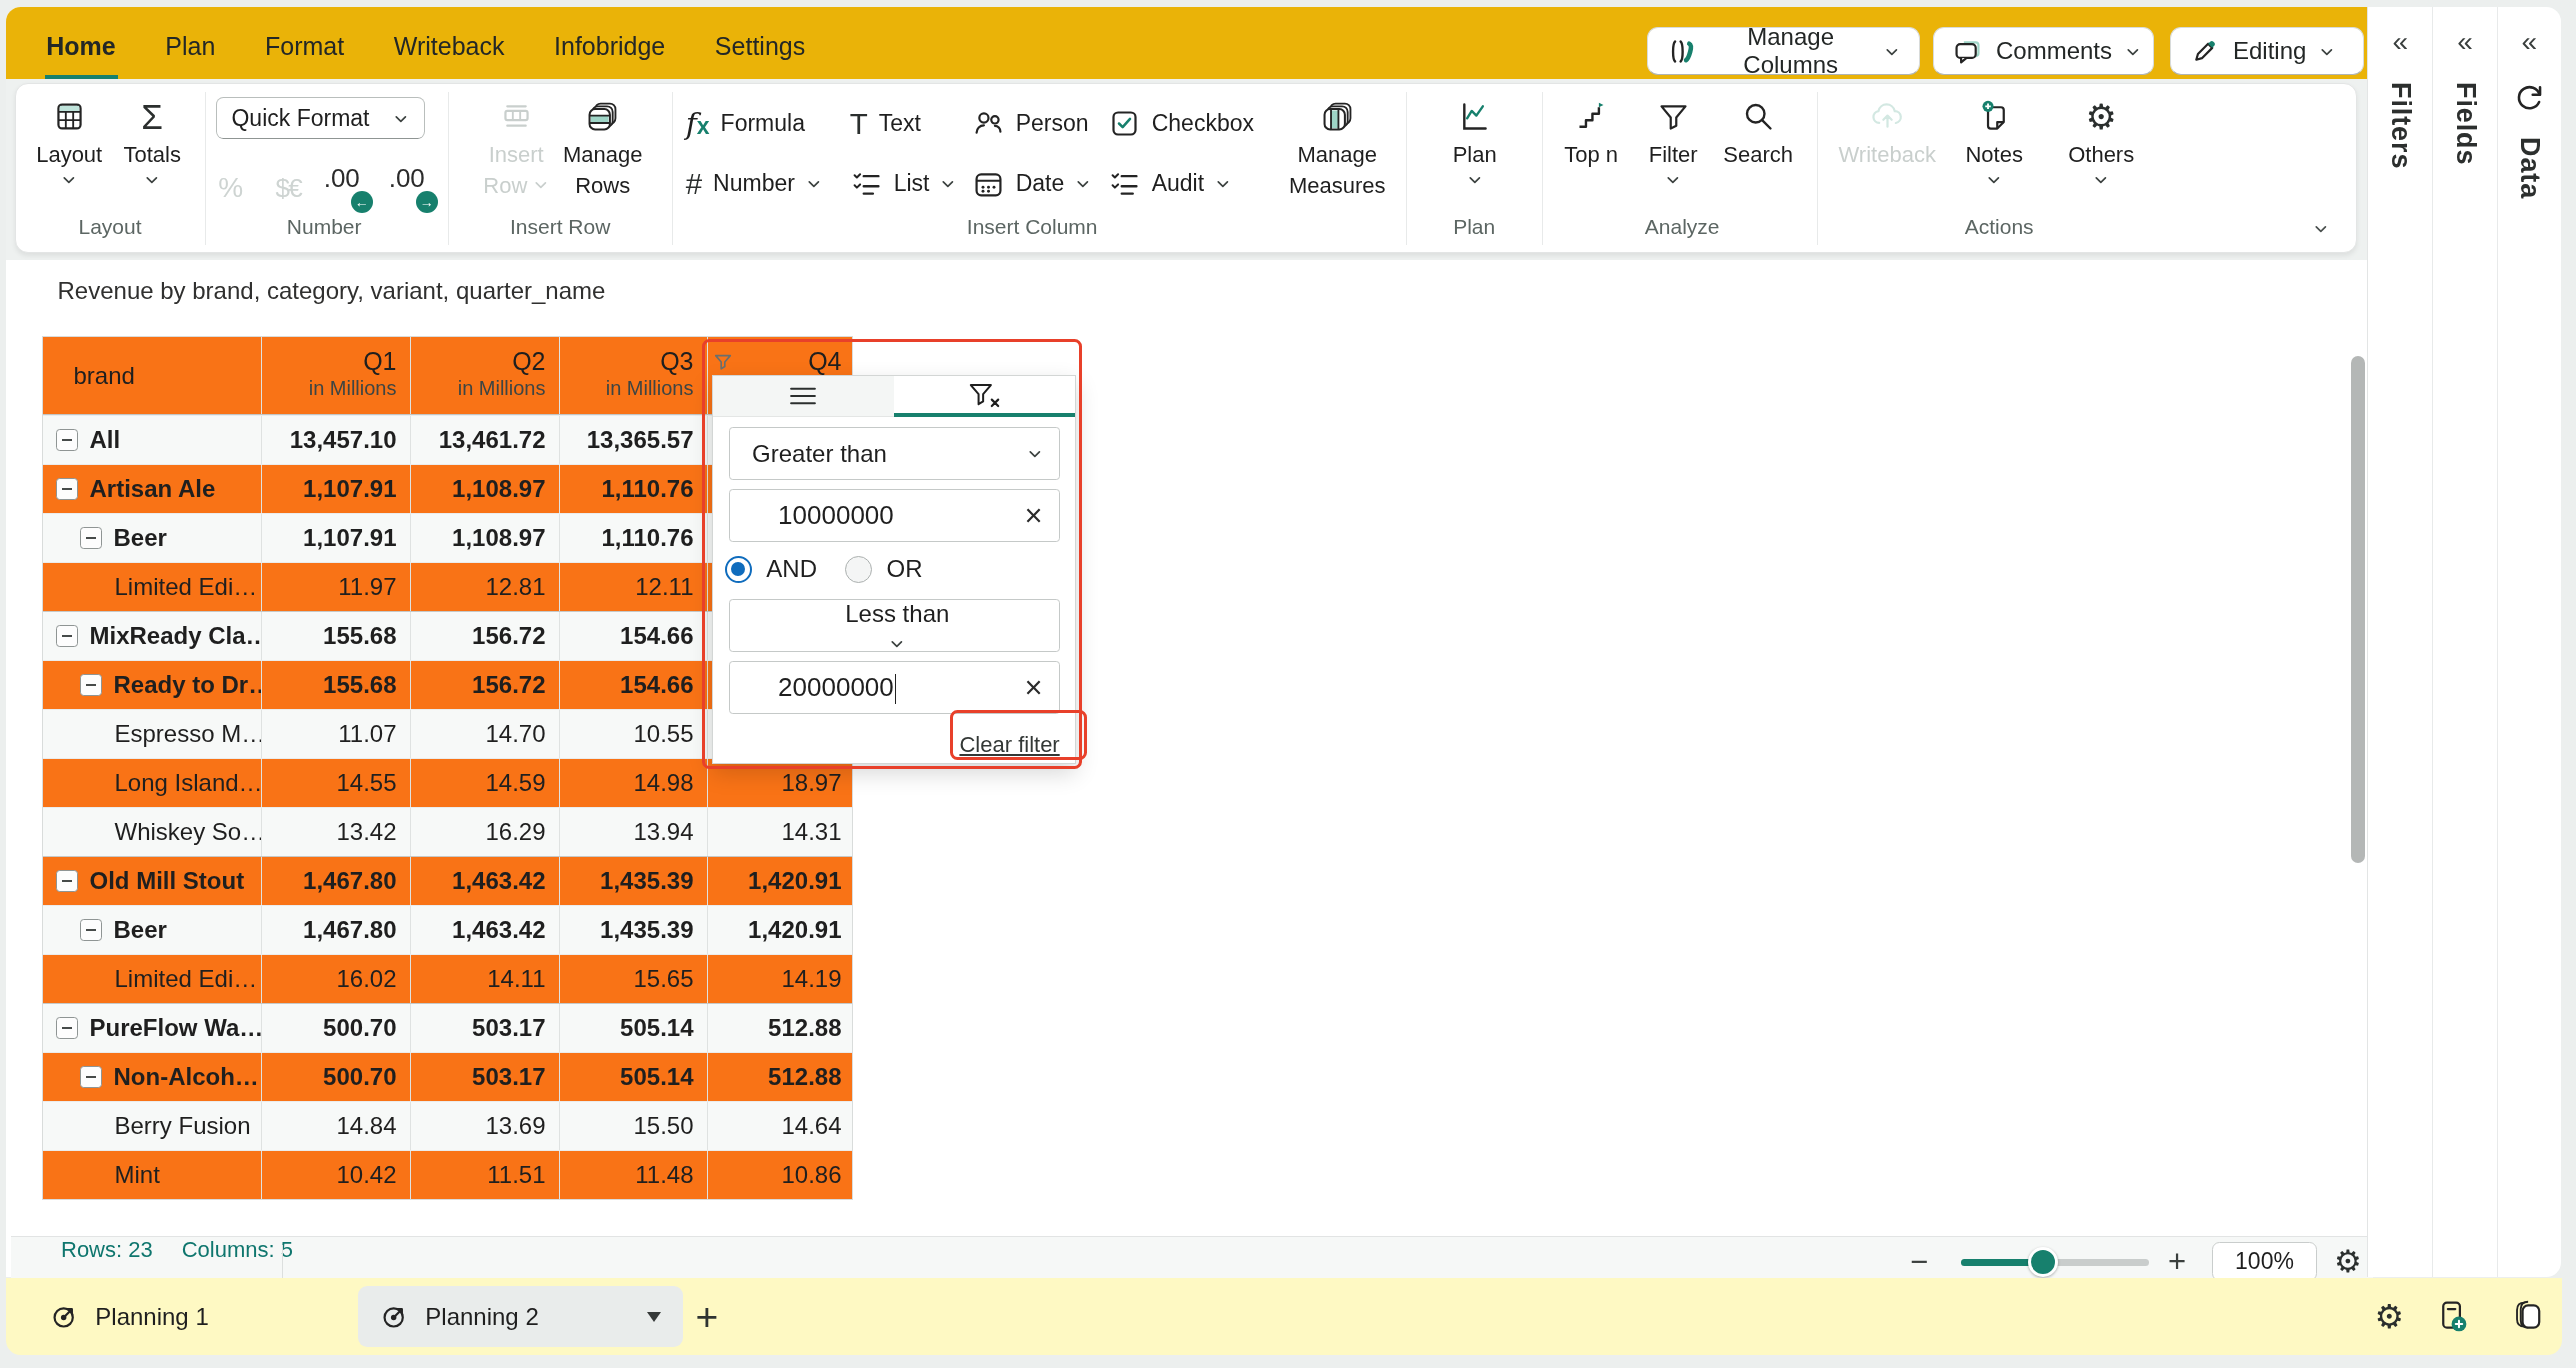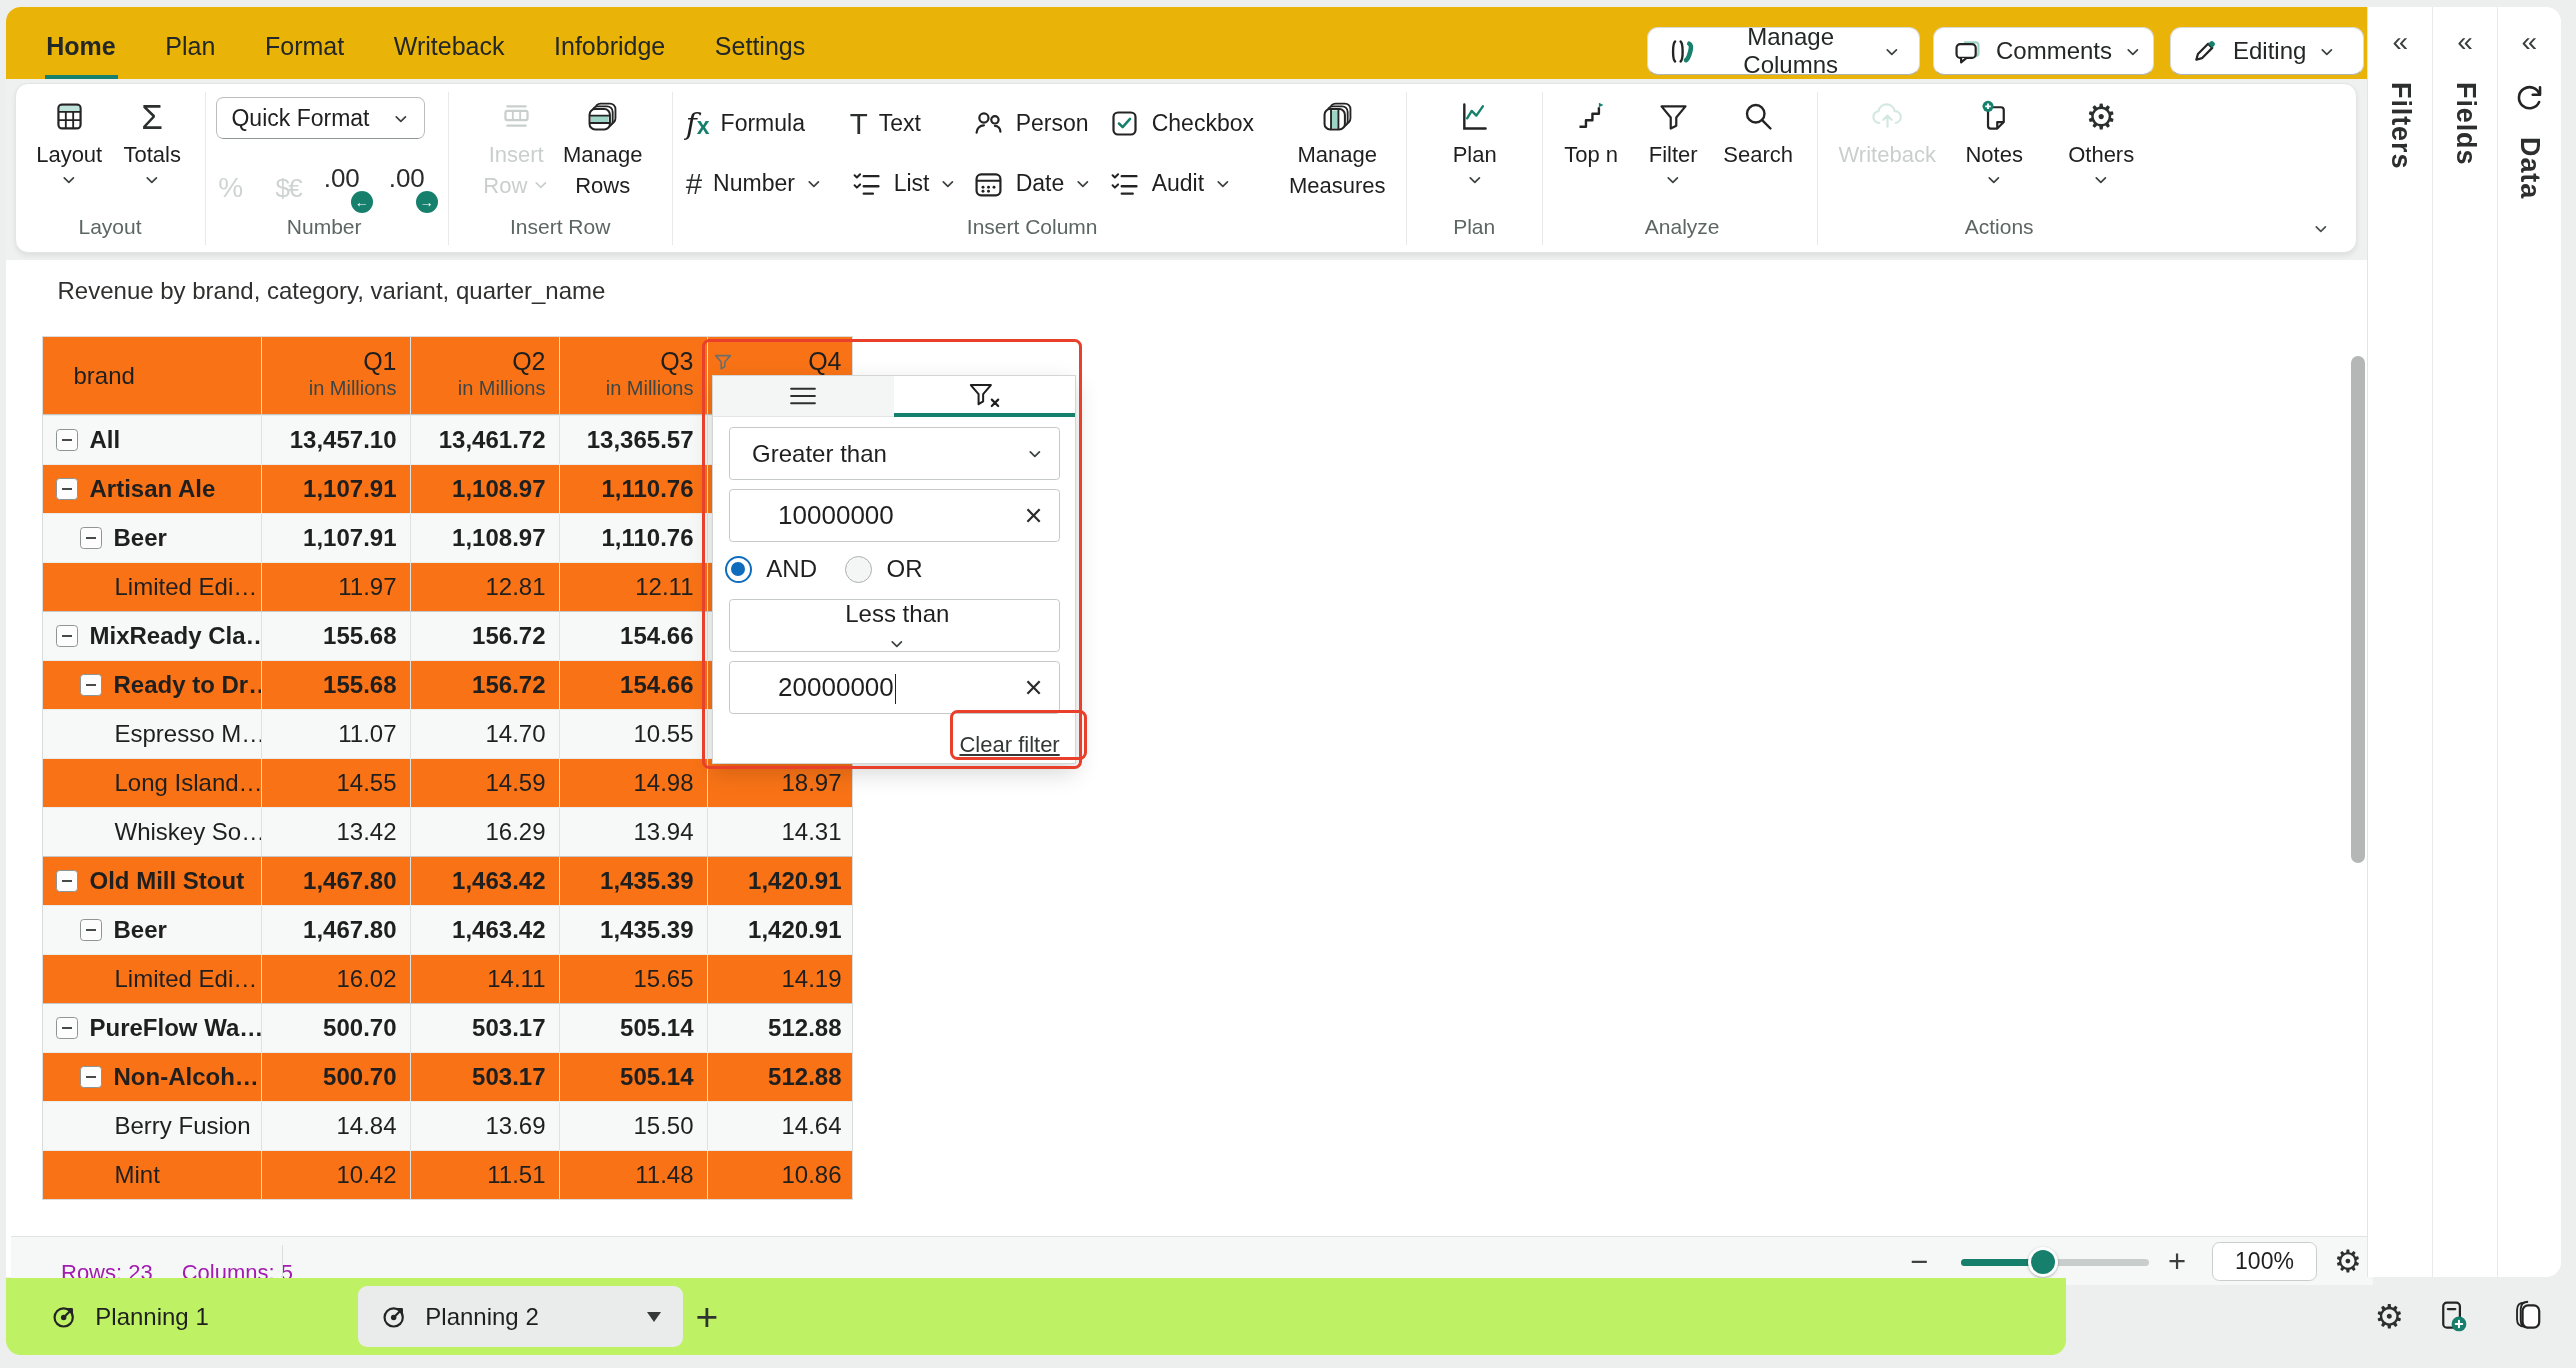--- a/index.html
+++ b/index.html
@@ -94,33 +94,33 @@
   .radiorow{position:absolute; left:12px; top:179px; display:flex; align-items:center; gap:14.8px; font-size:24px;}
   .radio{width:27px; height:27px; border-radius:50%; position:relative; cursor:pointer;}
   .radio.on{border:2.3px solid var(--blue);}
   .radio.on::after{content:""; position:absolute; inset:4.6px; border-radius:50%; background:var(--blue);}
   .radio.off{border:1.8px solid #ABB0AF; background:#F4F5F5;}
   .orlab{margin-left:13px;}
   .clearfilter{position:absolute; right:14.8px; top:356px; font-size:22px; color:#333836; text-decoration:underline; cursor:pointer;}
 
   
   .statusbar{position:absolute; left:5.5px; top:1229px; width:2362px; height:49px; background:var(--statusbg); border-top:1.4px solid #E2E4E4;}
-  .scount{position:absolute; left:50px; top:0; height:49px; display:flex; align-items:flex-end; gap:29px; font-size:22px; color:#a21caf;}
+  .scount{position:absolute; left:50px; top:0; height:49px; display:flex; align-items:flex-start; gap:29px; font-size:22px; color:#0f766e;}
   .sdiv{position:absolute; left:271px; top:7.4px; bottom:7.4px; width:1.4px; background:#DCDFDE;}
   .zminus,.zplus{position:absolute; top:0; height:49px; display:flex; align-items:center; font-size:31px; color:#3A3F3D; cursor:pointer;}
   .ztrack{position:absolute; left:1950px; top:22px; width:188px; height:6.5px; border-radius:3.7px; background:#C9CDCC; cursor:pointer;}
   .zfill{position:absolute; left:0; top:0; height:6.5px; width:81px; border-radius:3.7px; background:var(--teal);}
   .zknob{position:absolute; left:2017px; top:9.2px; width:30px; height:30px; border-radius:50%; background:var(--teal); border:3.7px solid #fff;
     box-shadow:0 0.9px 2.8px rgba(0,0,0,.3); cursor:pointer;}
   .zbox{position:absolute; left:2201px; top:4.6px; width:105px; height:39px; background:#fff; border:1.4px solid #C9CDCC; border-radius:7.4px;
     display:flex; align-items:center; justify-content:center; font-size:23px; cursor:pointer;}
   .zgear{position:absolute; left:2323px; top:0; height:49px; display:flex; align-items:center; cursor:pointer;}
 
   
-  .tabbar{position:absolute; left:5.5px; top:1278px; width:2060px; height:77px; background:#bef264; border-radius:0 0 14.8px 14.8px;}
+  .tabbar{position:absolute; left:5.5px; top:1278px; width:2556px; height:77px; background:#fef9c3; border-radius:0 0 14.8px 14.8px;}
   .sheet1{position:absolute; left:44px; top:0; height:77px; display:flex; align-items:center; gap:14.8px; font-size:24px; cursor:pointer;}
   .sheet2{position:absolute; left:352px; top:8.3px; width:325px; height:61px; background:#E9ECEB; border-radius:9.2px;
     display:flex; align-items:center; gap:14.8px; padding:0 22px; font-size:24px; cursor:pointer;}
   .caret{width:0; height:0; border-left:7.4px solid transparent; border-right:7.4px solid transparent; border-top:10px solid #353938; margin-left:auto;}
   .addsheet{position:absolute; left:690px; top:0; height:77px; display:flex; align-items:center; font-size:39px; font-weight:300; color:#2F3432; cursor:pointer;}
   .tb-ic{position:absolute; top:0; height:77px; display:flex; align-items:center; cursor:pointer;}
 
   
   .panels{position:absolute; left:2367px; top:7.4px; width:194px; height:1270px; background:#fff; border-left:1.4px solid var(--line);
     border-radius:0 14.8px 14.8px 0; display:flex; overflow:hidden;}

